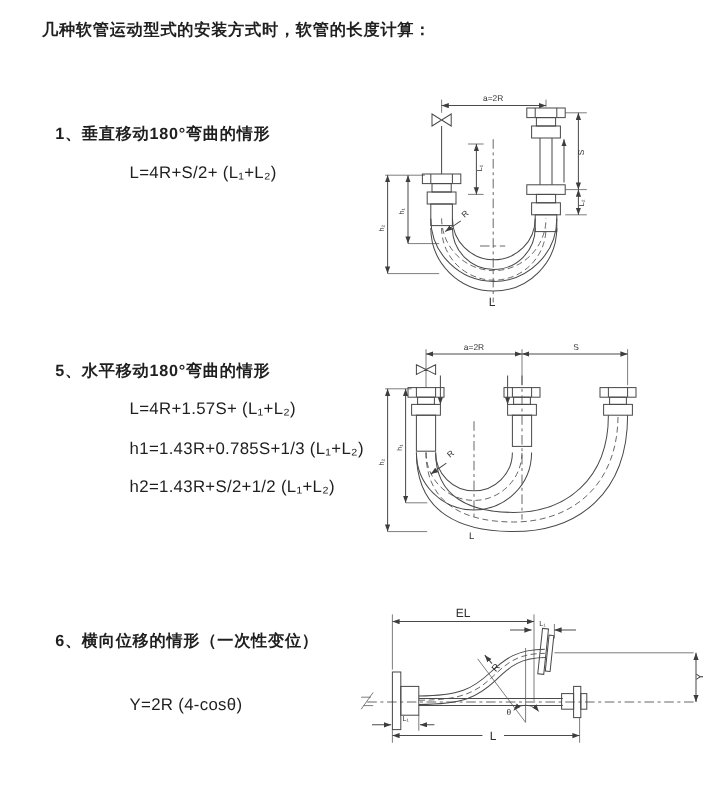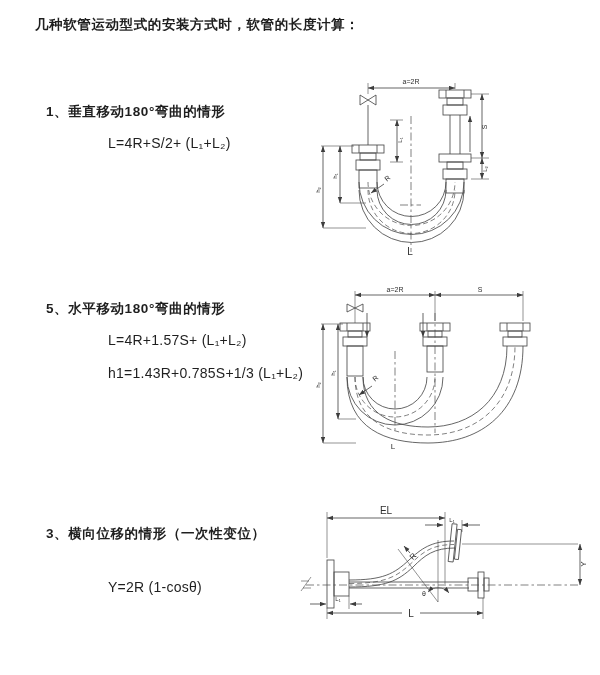--- a/index.html
+++ b/index.html
@@ -127,20 +127,21 @@
       <text x="79" y="110" transform="rotate(-40 79 110)" text-anchor="middle">R</text>
       <line x1="74" y1="114" x2="61" y2="123" marker-end="url(#a1)"></line>
     </g>
 
     <text class="big" x="100" y="185" text-anchor="middle">L</text>
   </svg>
 
   <div class="heading" style="top:300px">5、水平移动180°弯曲的情形</div>
   <div class="formula" style="top:332px">L=4R+1.57S+ (L₁+L₂)</div>
   <div class="formula" style="top:365px">h1=1.43R+0.785S+1/3 (L₁+L₂)</div>
+  <div class="formula" style="top:397px">h2=1.43R+S/2+1/2 (L₁+L₂)</div>
 
   <svg class="dwg" style="left:310px;top:283px" width="250" height="175" viewBox="0 0 250 175">
     <defs>
       <marker id="a2" markerWidth="7" markerHeight="6" refX="6" refY="2.2" orient="auto-start-reverse" markerUnits="userSpaceOnUse">
         <path d="M0,0L6,2.2L0,4.4Z"></path>
       </marker>
       <pattern id="h2" width="3.2" height="3.2" patternUnits="userSpaceOnUse">
         <path class="hatch" d="M0,0L3.2,3.2M3.2,0L0,3.2"></path>
       </pattern>
     </defs>
@@ -214,22 +215,22 @@
     </g>
 
     <g>
       <text x="67" y="97" transform="rotate(-40 67 97)" text-anchor="middle">R</text>
       <line x1="62" y1="103" x2="49" y2="112" marker-end="url(#a2)"></line>
     </g>
 
     <text x="83" y="166" text-anchor="middle" style="font-size:8px">L</text>
   </svg>
 
-  <div class="heading" style="top:525px">3、横向位移的情形（一次性变位）</div>
-  <div class="formula" style="top:579px">Y=2R (1-cosθ)</div>
+  <div class="heading" style="top:525px">6、横向位移的情形（一次性变位）</div>
+  <div class="formula" style="top:579px">Y=2R (4-cosθ)</div>
 
   <svg class="dwg" style="left:298px;top:498px" width="300" height="148" viewBox="0 0 300 148">
     <defs>
       <marker id="a3" markerWidth="7" markerHeight="6" refX="6" refY="2.2" orient="auto-start-reverse" markerUnits="userSpaceOnUse">
         <path d="M0,0L6,2.2L0,4.4Z"></path>
       </marker>
     </defs>
 
     <line class="cl" x1="8" y1="87" x2="282" y2="87"></line>
     <g>

